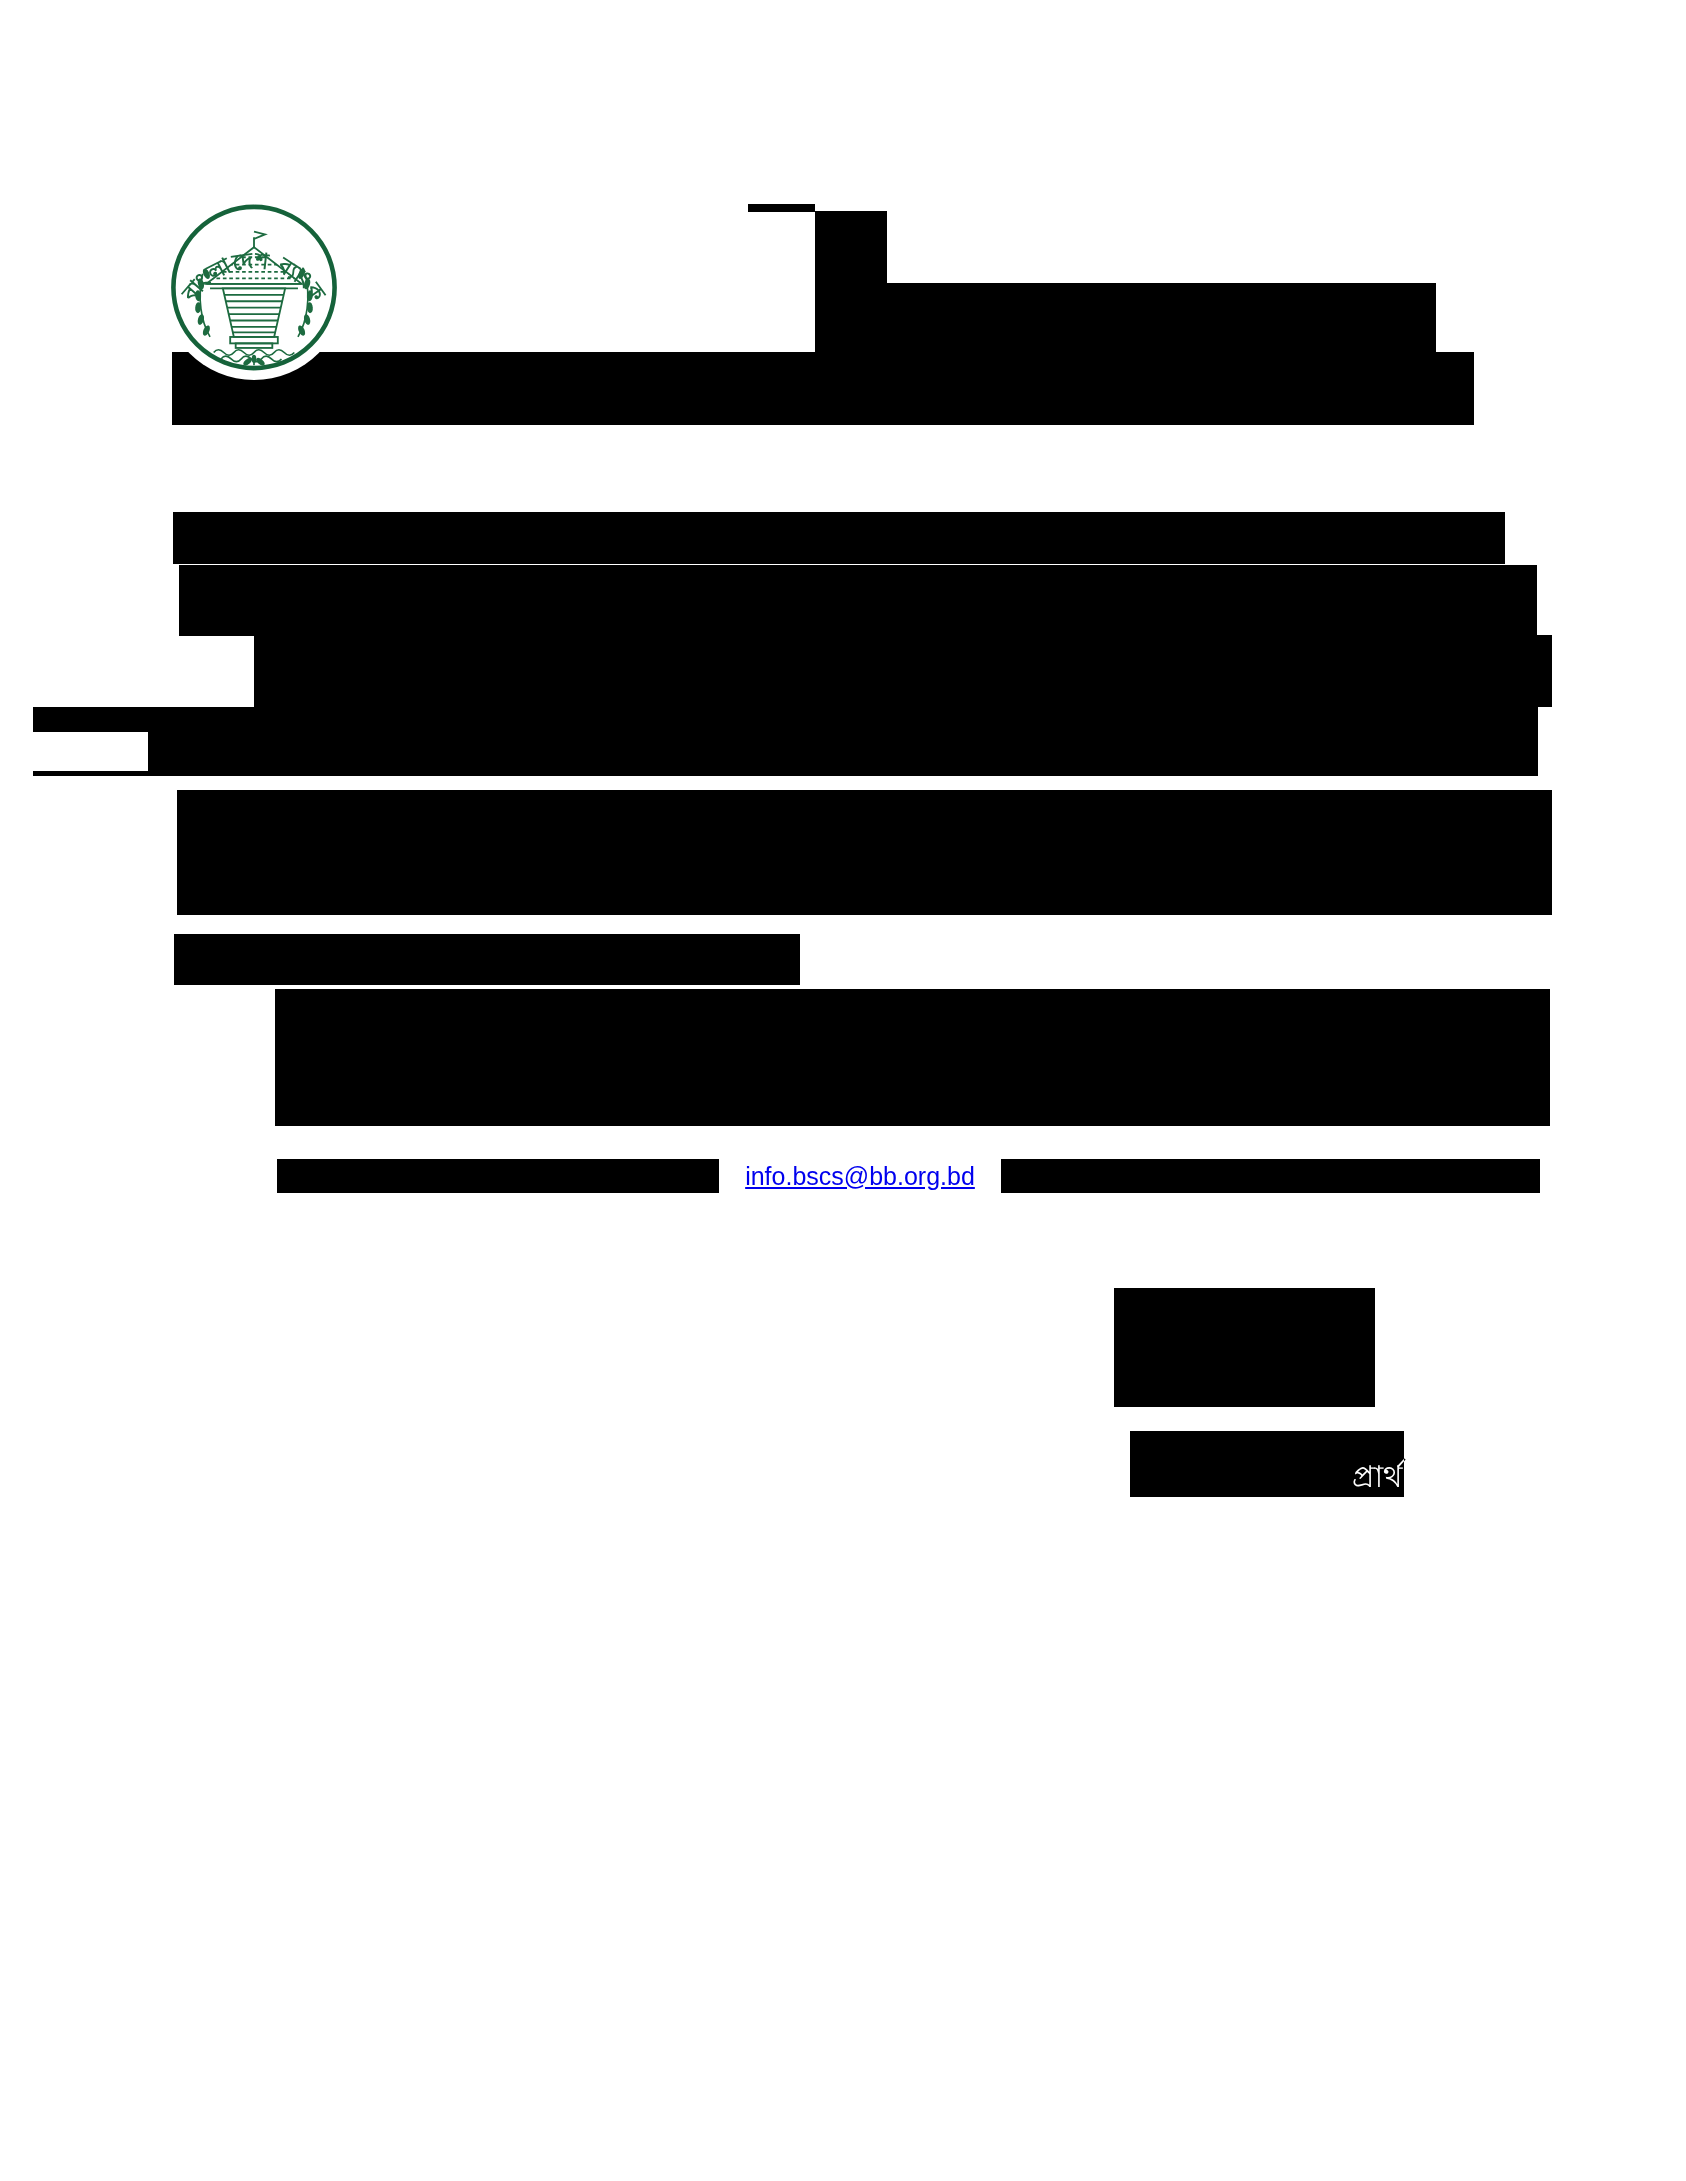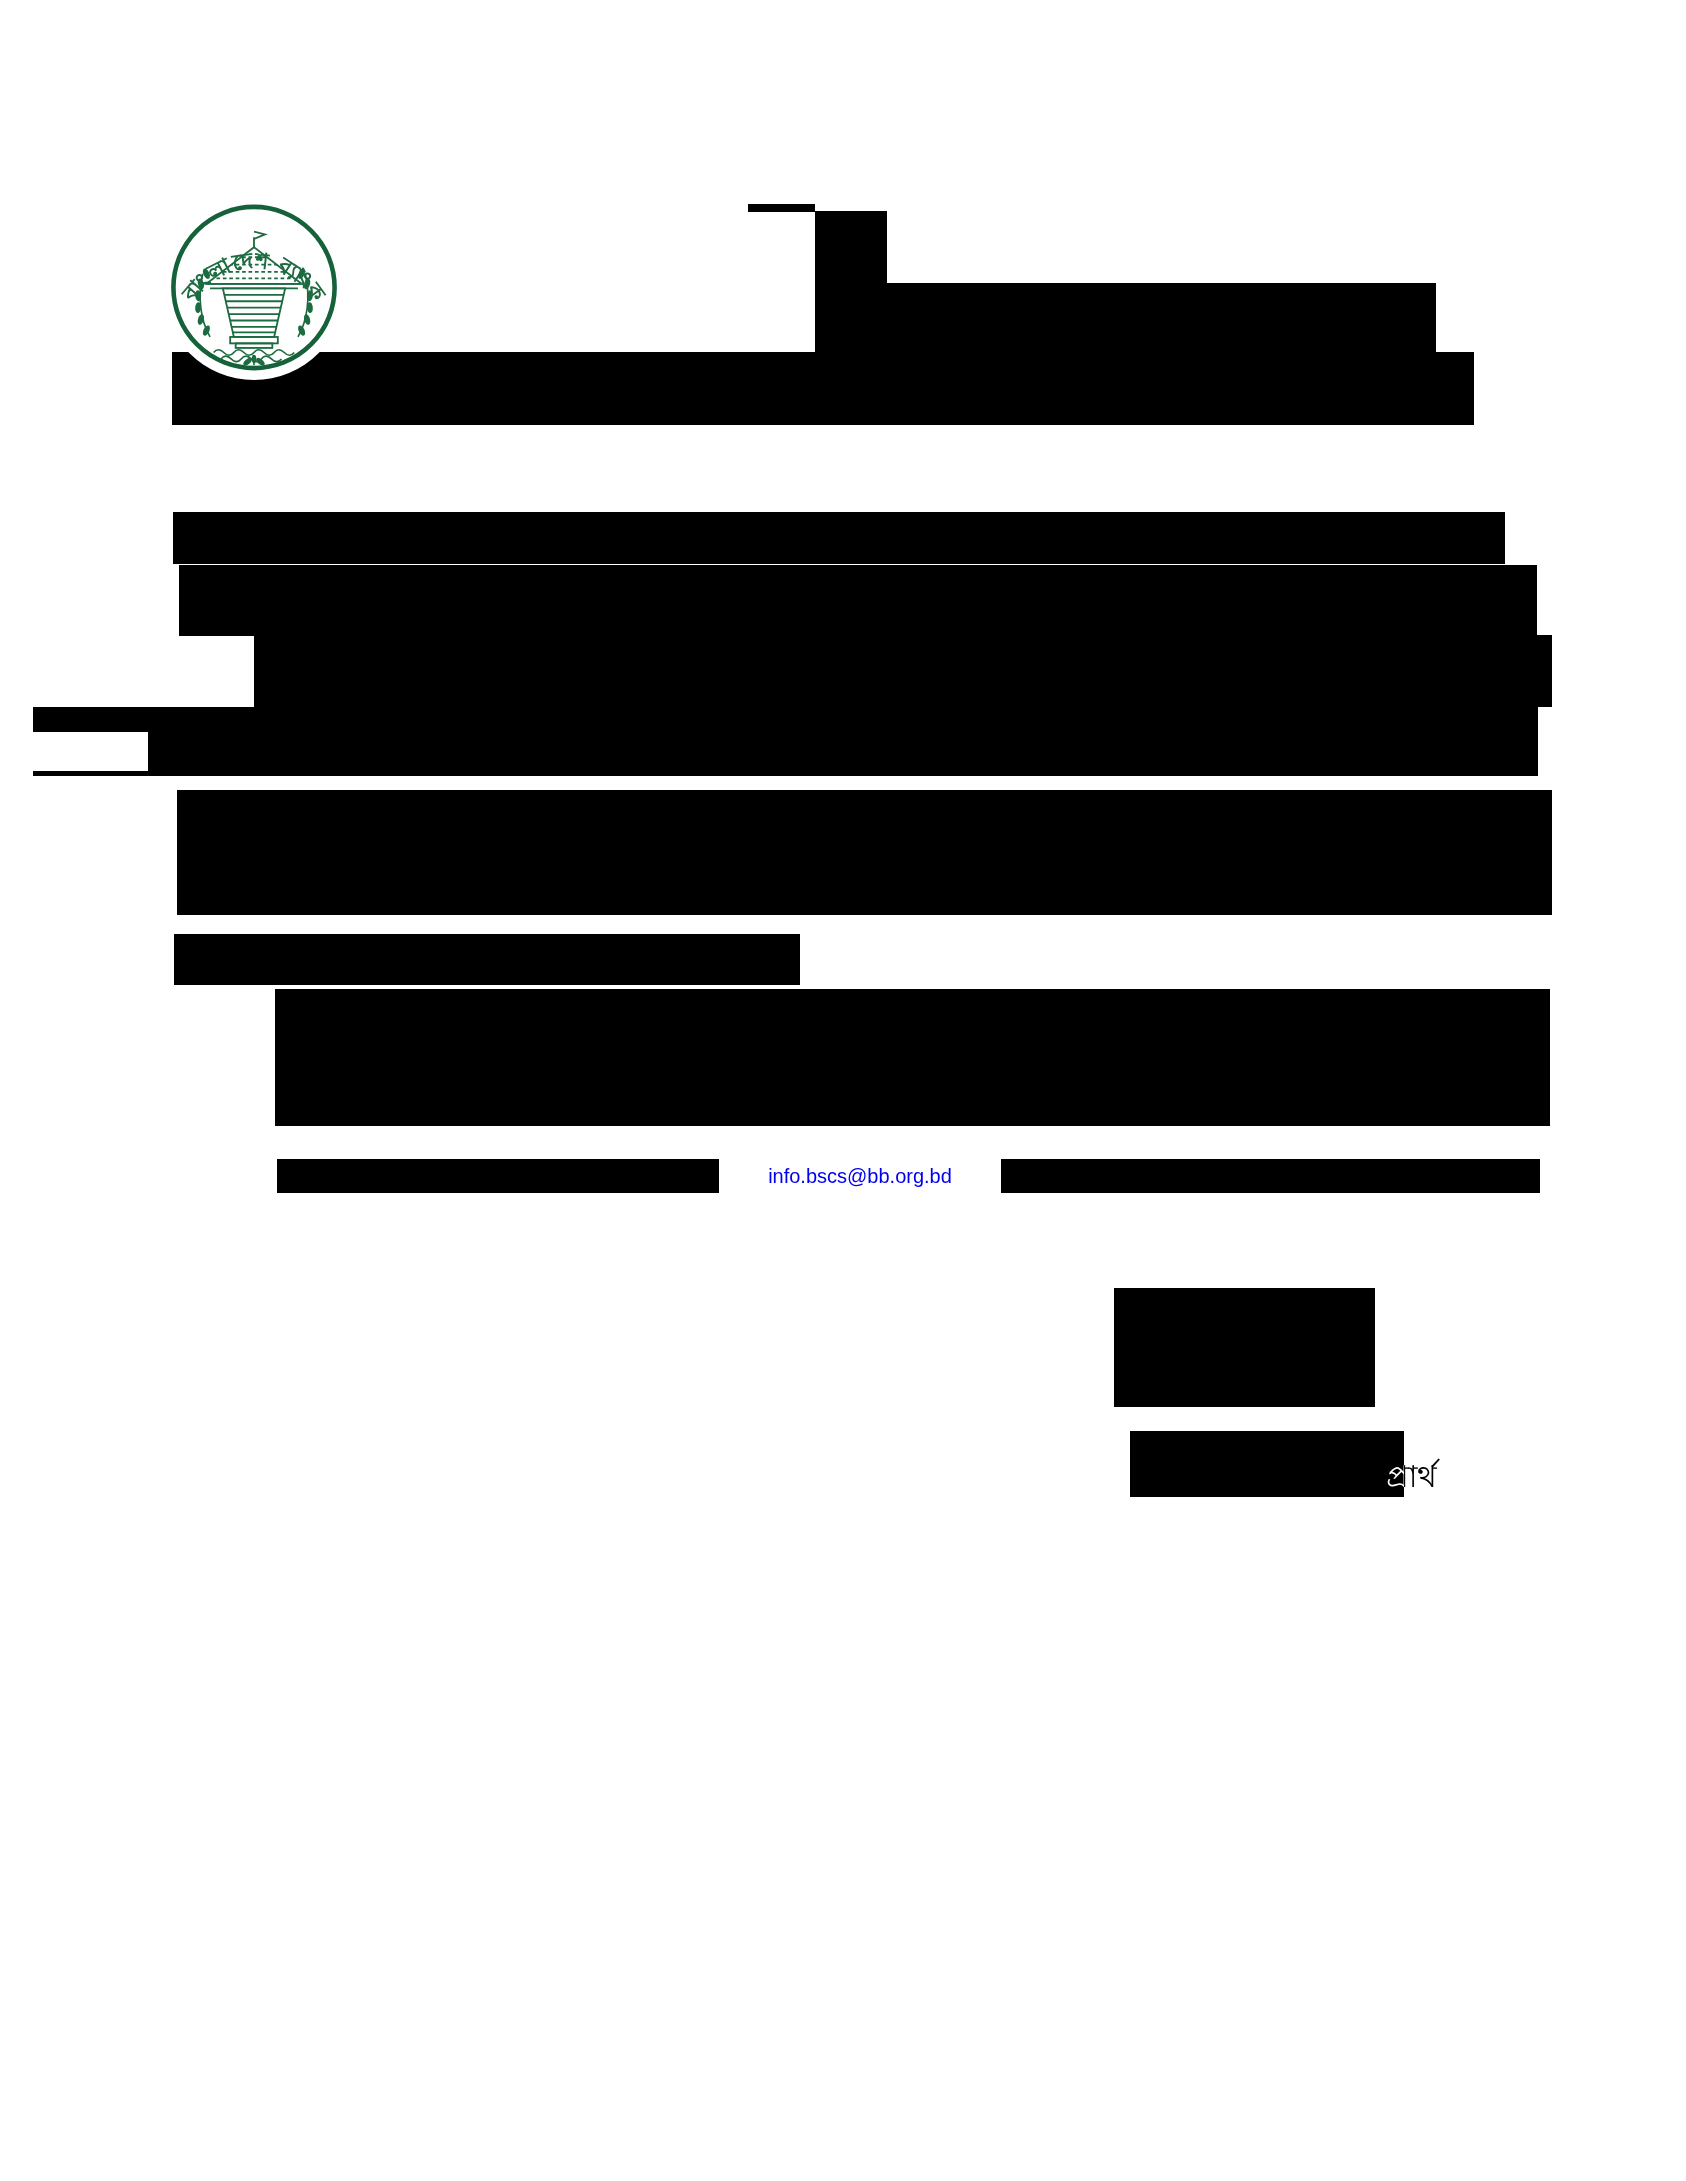--- a/index.html
+++ b/index.html
@@ -10,22 +10,23 @@
     overflow:hidden;
     font-family:"Liberation Sans", sans-serif;
   }
   .abs{position:absolute;}
   .redaction{position:absolute;background:#000;}
   .cutout{position:absolute;background:#fff;}
   .email-link{
     position:absolute;
     display:flex;align-items:center;justify-content:center;
     background:#fff;
-    font-size:20px;
+    font-size:25px;
     font-family:"Liberation Sans", sans-serif;
+    text-decoration:underline;
     white-space:nowrap;
     cursor:pointer;
   }
   .partial-word{
     position:absolute;
     color:#ffffff;
     mix-blend-mode:difference;
     font-size:30px;
     line-height:42px;
     white-space:nowrap;
@@ -104,16 +105,16 @@
       <ellipse cx="93" cy="182" rx="2.8" ry="5.5" transform="rotate(50 93 182)"></ellipse>
       <ellipse cx="107" cy="182" rx="2.8" ry="5.5" transform="rotate(-50 107 182)"></ellipse>
       <ellipse cx="100" cy="179" rx="2.5" ry="4.5"></ellipse>
     </g>
   </svg>
 
   <div class="cutout" style="left: 33px; top: 732px; width: 115px; height: 39px;"></div>
 
   <a class="email-link" style="left: 719px; top: 1159px; width: 282px; height: 34px; color: rgb(0, 0, 238);">info.bscs@bb.org.bd</a>
 
-  <span class="partial-word" style="left: 1352px; top: 1456px; width: 119px; height: 42px; text-align: center;">প্রার্থ</span>
+  <span class="partial-word" style="left: 1352px; top: 1456px; width: 119px; height: 42px;">প্রার্থ</span>
 
 </div>
 
 
 </body></html>

